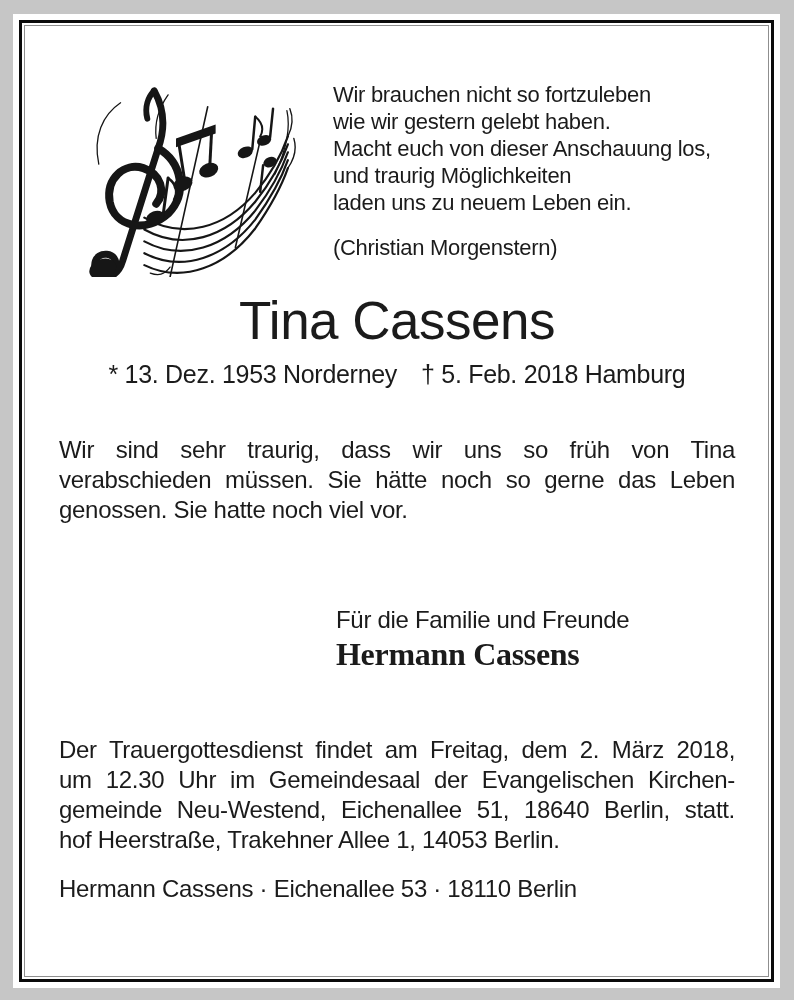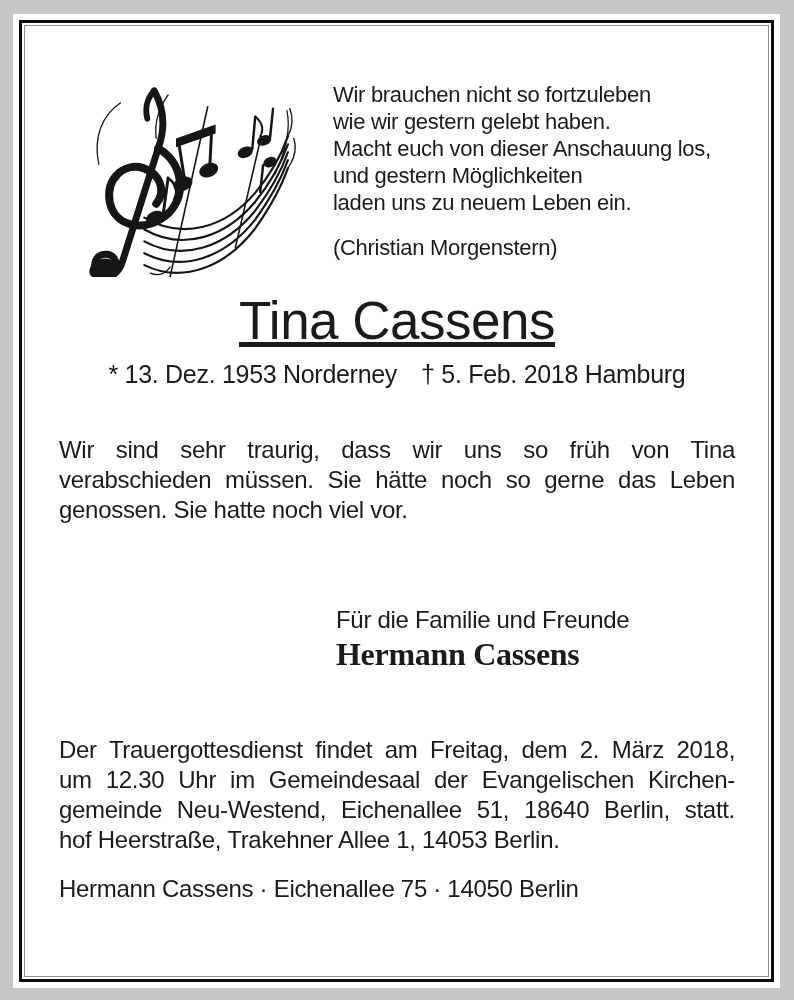--- a/index.html
+++ b/index.html
@@ -32,21 +32,20 @@
   .quote {
     margin-left:36px; padding-top:2px;
     font-size:22px; line-height:27px; letter-spacing:-0.3px;
   }
   .attribution { margin-top:18px; }
   .name {
     text-align:center;
     font-size:53px; line-height:56px; font-weight:400;
     letter-spacing:-0.5px;
     margin-top:16px;
-    text-decoration:underline;
   }
   .dates {
     display:flex; justify-content:center; gap:24px;
     font-size:25px; letter-spacing:-0.3px;
     margin-top:11px;
   }
   .message { margin-top:46px; font-size:24px; line-height:30px; letter-spacing:-0.3px; }
   .jline { text-align:justify; text-align-last:justify; }
   .mourners { margin-left:277px; margin-top:78px; font-size:24px; line-height:34px; letter-spacing:-0.3px; }
   .mourners-name {
@@ -105,21 +104,21 @@
             <ellipse cx="207" cy="62" rx="7.5" ry="5" transform="rotate(-22 207 62)" fill="#161616" stroke="none"></ellipse>
             <path d="M 213 59 L 216 30" stroke-width="2.5"></path>
             <ellipse cx="213" cy="84" rx="7" ry="5" transform="rotate(-22 213 84)" fill="#161616" stroke="none"></ellipse>
             <path d="M 206 87 L 203 114" stroke-width="2.5"></path>
           </svg>
 
           <div class="quote">
             <div>Wir brauchen nicht so fortzuleben</div>
             <div>wie wir gestern gelebt haben.</div>
             <div>Macht euch von dieser Anschauung los,</div>
-            <div>und gestern Möglichkeiten</div>
+            <div>und traurig Möglichkeiten</div>
             <div>laden uns zu neuem Leben ein.</div>
             <div class="attribution">(Christian Morgenstern)</div>
           </div>
         </div>
 
         <div class="name">Tina Cassens</div>
 
         <div class="dates">
           <span>* 13. Dez. 1953 Norderney</span>
           <span>† 5. Feb. 2018 Hamburg</span>
@@ -136,18 +135,18 @@
           <div class="mourners-name">Hermann Cassens</div>
         </div>
 
         <div class="service">
           <div class="jline">Der Trauergottesdienst findet am Freitag, dem 2. März 2018,</div>
           <div class="jline">um 12.30 Uhr im Gemeindesaal der Evangelischen Kirchen-</div>
           <div class="jline">gemeinde Neu-Westend, Eichenallee 51, 18640 Berlin, statt.</div>
           <div>hof Heerstraße, Trakehner Allee 1, 14053 Berlin.</div>
         </div>
 
-        <div class="contact">Hermann Cassens · Eichenallee 75 · 14050 Berlin</div>
+        <div class="contact">Hermann Cassens · Eichenallee 53 · 18110 Berlin</div>
 
       </div>
     </div>
   </div>
 </div>
 
 </body></html>

